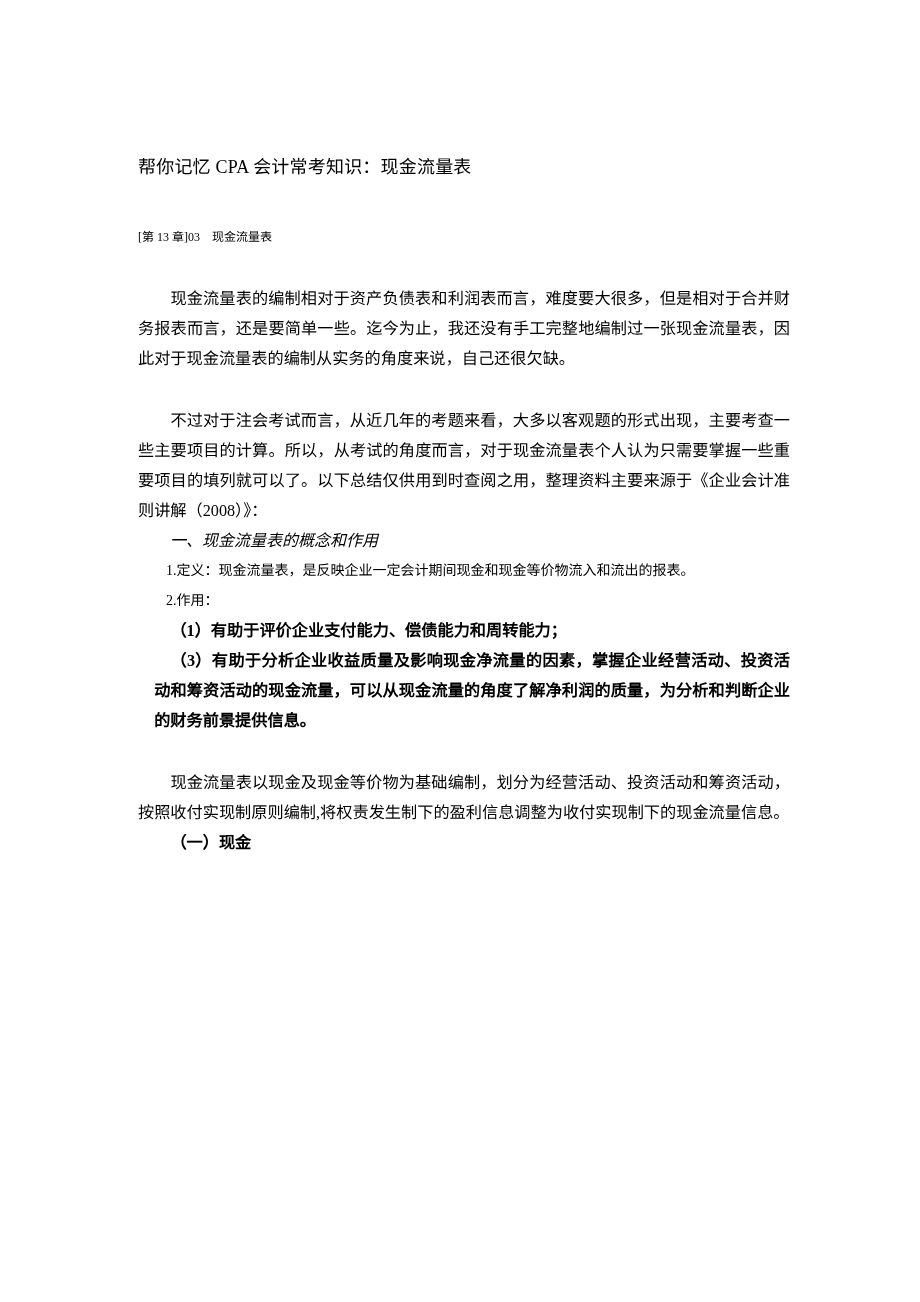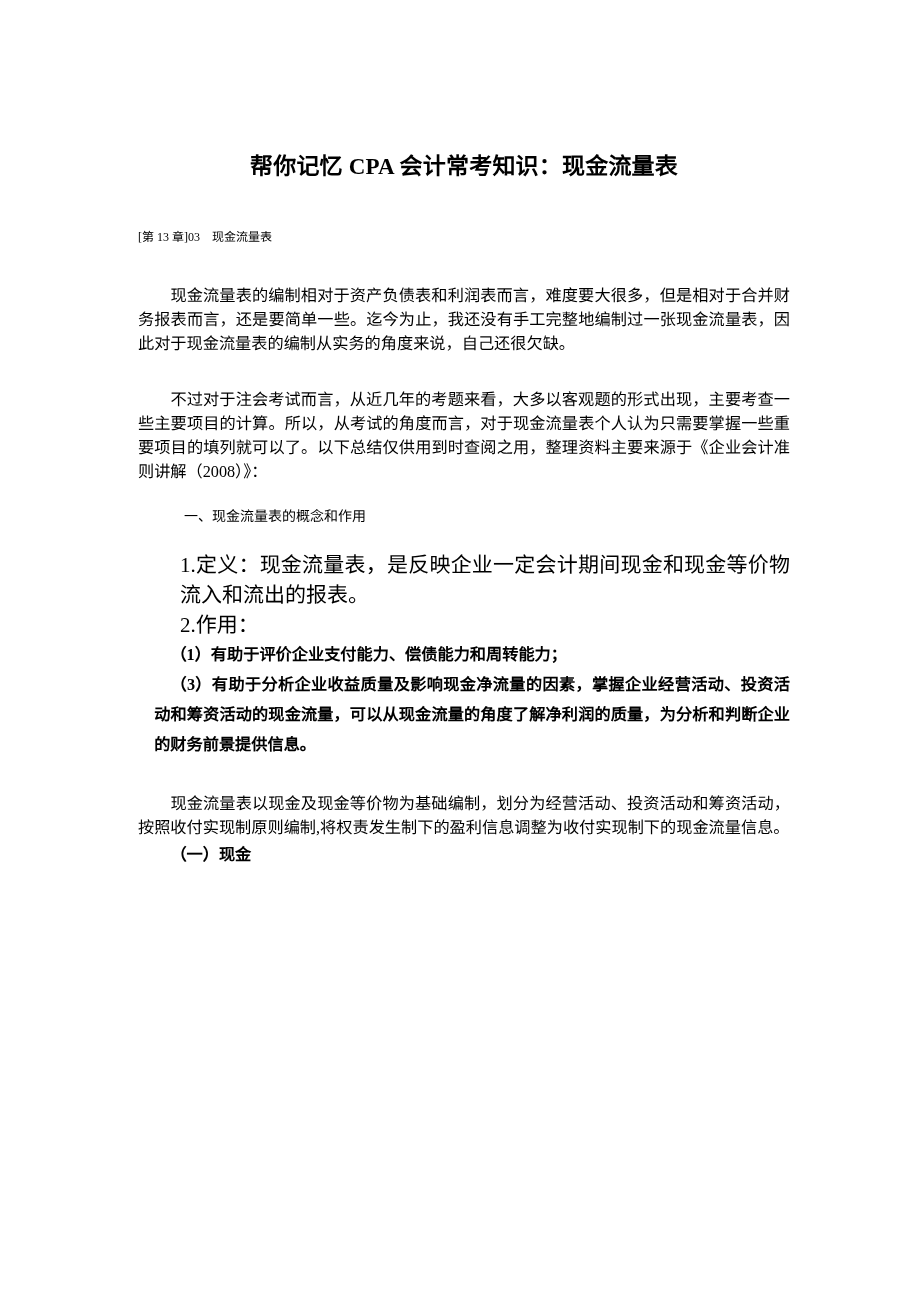--- a/index.html
+++ b/index.html
@@ -27,69 +27,70 @@
 
   .doc-body {
     position: absolute;
     left: 138px;
     top: 152px;
     width: 652px;
   }
 
   
   .doc-title {
-    font-size: 23px;
-    font-weight: bold;
+    font-size: 18px;
+    font-weight: normal;
     line-height: 30px;
     letter-spacing: 0.2px;
     margin: 0 0 0 0;
     padding: 0;
-    text-align: center;
+    text-align: left;
     white-space: pre;
   }
 
   
   .chapter-line {
     font-size: 12px;
     line-height: 30px;
     margin-top: 40px;
     white-space: pre;
   }
 
   
   .para {
     font-size: 16.2px;
-    line-height: 24px;
+    line-height: 30px;
     text-align: justify;
     text-justify: inter-ideograph;
     margin: 0;
     padding: 0;
   }
 
   .para.indent2 {
     text-indent: 2em;
   }
 
   
   .blk {
     margin-top: 32px;
   }
 
   
   .section-head {
-    font-size: 14px;
+    font-size: 16px;
     line-height: 30px;
-    margin: 18px;
+    margin: 0;
     padding-left: 2em;
     white-space: nowrap;
+    font-style: italic;
   }
 
   
   .num-item {
-    font-size: 21px;
+    font-size: 14px;
     line-height: 30px;
     margin: 0;
     padding-left: 2em;
     text-align: justify;
     text-justify: inter-ideograph;
   }
 
   
   .paren-item {
     font-size: 16.2px;

